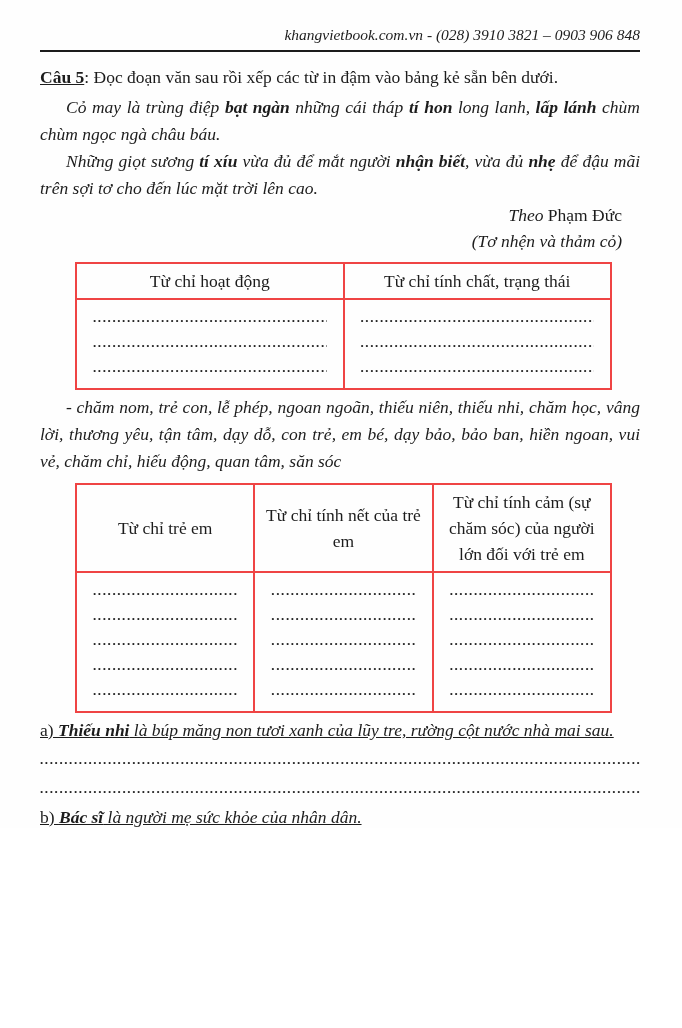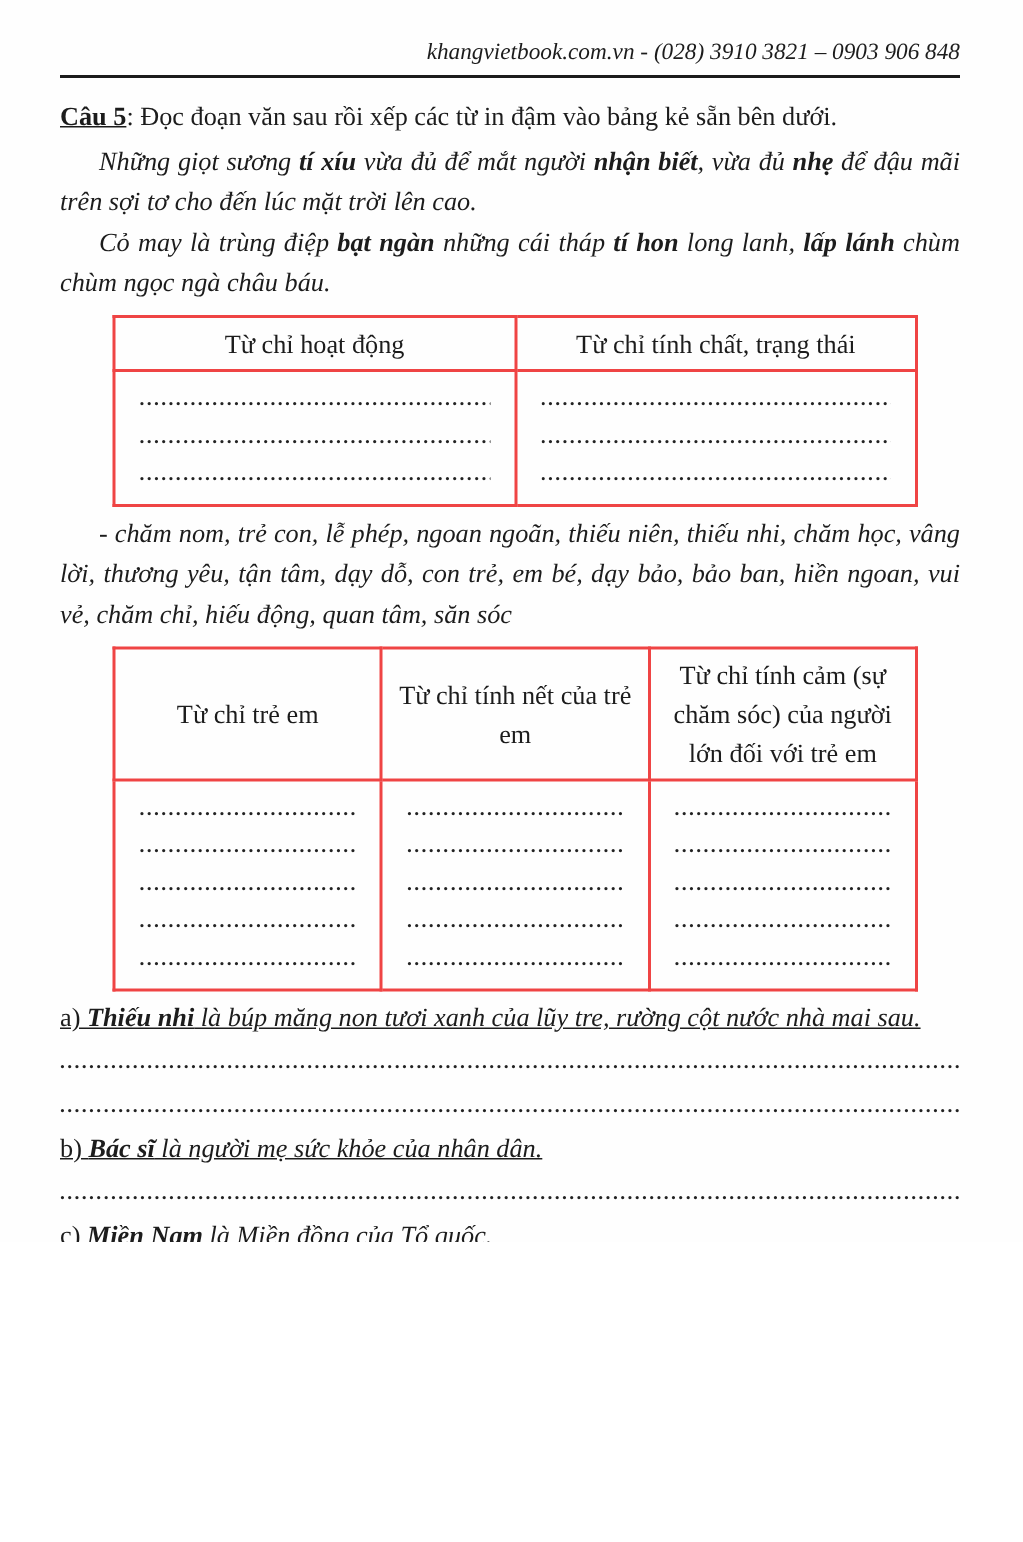--- a/index.html
+++ b/index.html
@@ -102,24 +102,28 @@
 <div class="page">
   <div class="content">
 
     <div class="header">
       <span>khangvietbook.com.vn - (028) 3910 3821 – 0903 906 848</span>
     </div>
 
     <div>
       <p class="q-title"><span class="q-label">Câu 5</span><span>: Đọc đoạn văn sau rồi xếp các từ in đậm vào bảng kẻ sẵn bên dưới.</span></p>
 
+      <p class="passage"><span class="seg">Cỏ may là trùng điệp </span><span class="seg b">bạt ngàn</span><span class="seg"> những cái tháp </span><span class="seg b">tí hon</span><span class="seg"> long lanh, </span><span class="seg b">lấp lánh</span><span class="seg"> chùm chùm ngọc ngà châu báu.</span></p>
+
       <p class="passage"><span class="seg">Những giọt sương </span><span class="seg b">tí xíu</span><span class="seg"> vừa đủ để mắt người </span><span class="seg b">nhận biết</span><span class="seg">, vừa đủ </span><span class="seg b">nhẹ</span><span class="seg"> để đậu mãi trên sợi tơ cho đến lúc mặt trời lên cao.</span></p>
 
-      <p class="passage"><span class="seg">Cỏ may là trùng điệp </span><span class="seg b">bạt ngàn</span><span class="seg"> những cái tháp </span><span class="seg b">tí hon</span><span class="seg"> long lanh, </span><span class="seg b">lấp lánh</span><span class="seg"> chùm chùm ngọc ngà châu báu.</span></p>
-
+      <div class="attribution">
+        <div><span class="theo">Theo</span><span> Phạm Đức</span></div>
+        <div class="src">(Tơ nhện và thảm cỏ)</div>
+      </div>
 
       <table class="grid t1">
         <tbody>
             <tr>
           <th>Từ chỉ hoạt động</th>
           <th>Từ chỉ tính chất, trạng thái</th>
         </tr>
         <tr>
           <td class="dots-cell">
             <div class="dotline">..........................................................................................................................................................</div>

